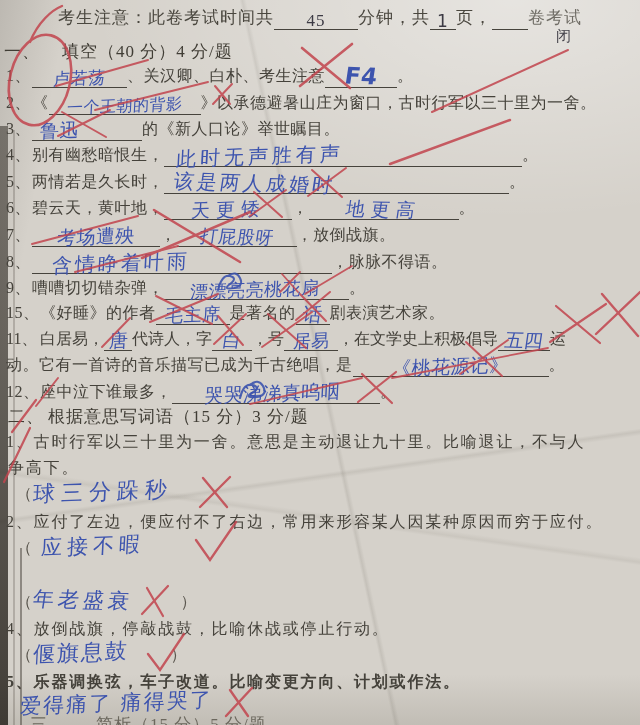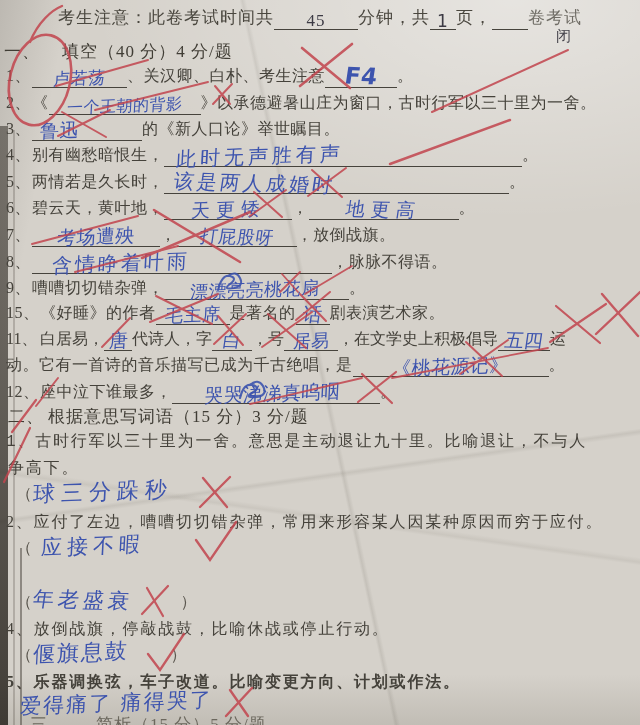--- a/index.html
+++ b/index.html
@@ -97,32 +97,32 @@
     <span>动。它有一首诗的音乐描写已成为千古绝唱，是</span><span class="blank" style="width:196px;"><span class="hw" style="font-size:19px;">《桃花源记》</span></span><span>。</span>
   </div>
 
   <div class="line" style="top:380px;left:6px;">
     <span class="no" style="min-width:34px;">12、</span><span>座中泣下谁最多，</span><span class="blank" style="width:208px;text-align:left;"><span class="hw" style="font-size:19px;margin-left:32px;">哭哭涕涕真呜咽</span></span><span>。</span>
   </div>
 
   <div class="line sect" style="top:405px;left:8px;">二、</div>
   <div class="line sect" style="top:405px;left:48px;">根据意思写词语（15 分）3 分/题</div>
 
-  <div class="line wide" style="top:430px;left:6px;font-family:Liberation Mono, monospace;">
+  <div class="line wide" style="top:430px;left:6px;">
     <span class="no">1、</span><span>古时行军以三十里为一舍。意思是主动退让九十里。比喻退让，不与人</span>
   </div>
   <div class="line wide" style="top:456px;left:8px;">
     <span>争高下。</span>
   </div>
   <div class="line" style="top:482px;left:16px;">
     <span style="color:#5a564e;">（</span><span class="hw" style="font-size:22px;letter-spacing:6px;">球三分跺秒</span>
   </div>
 
   <div class="line wide" style="top:510px;left:6px;">
-    <span class="no">2、</span><span>应付了左边，嘈嘈切切错杂弹，常用来形容某人因某种原因而穷于应付。</span>
+    <span class="no">2、</span><span>应付了左边，便应付不了右边，常用来形容某人因某种原因而穷于应付。</span>
   </div>
   <div class="line" style="top:536px;left:16px;">
     <span style="color:#5a564e;">（</span><span class="hw" style="font-size:21px;letter-spacing:5px;margin-left:8px;">应接不暇</span>
   </div>
 
   <div class="line" style="top:590px;left:16px;">
     <span style="color:#5a564e;">（</span><span class="hw hw2" style="font-size:21px;letter-spacing:4px;">年老盛衰</span><span style="color:#5a564e;margin-left:48px;">）</span>
   </div>
 
   <div class="line wide" style="top:617px;left:6px;">

